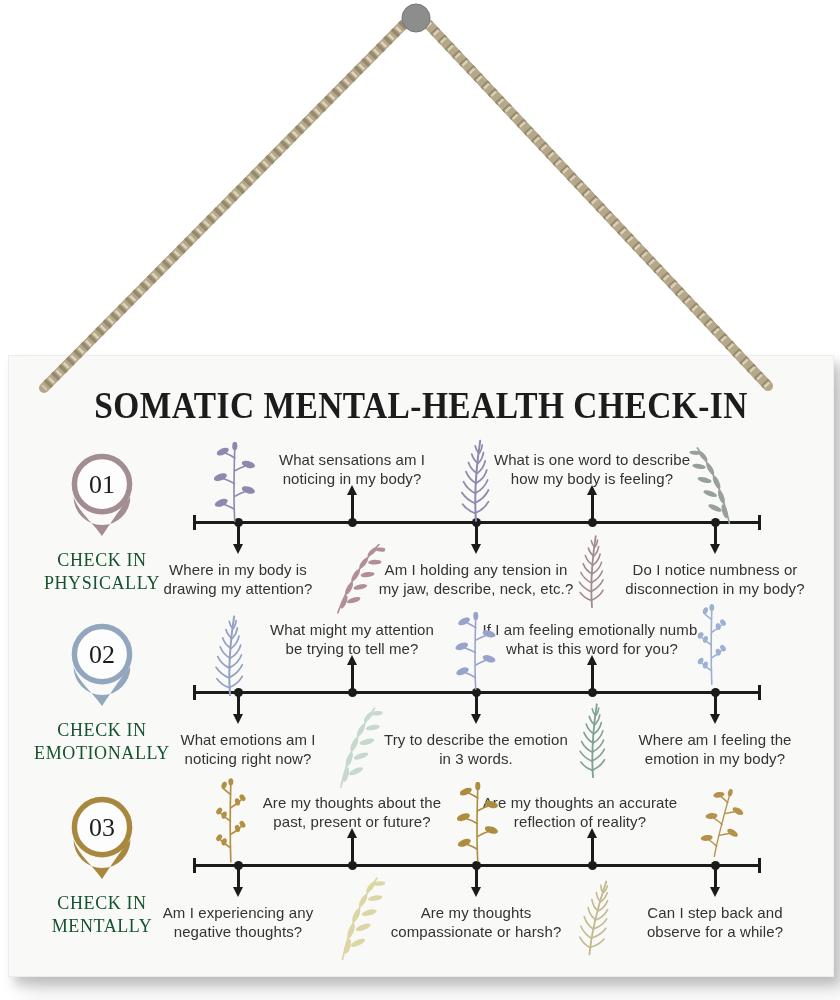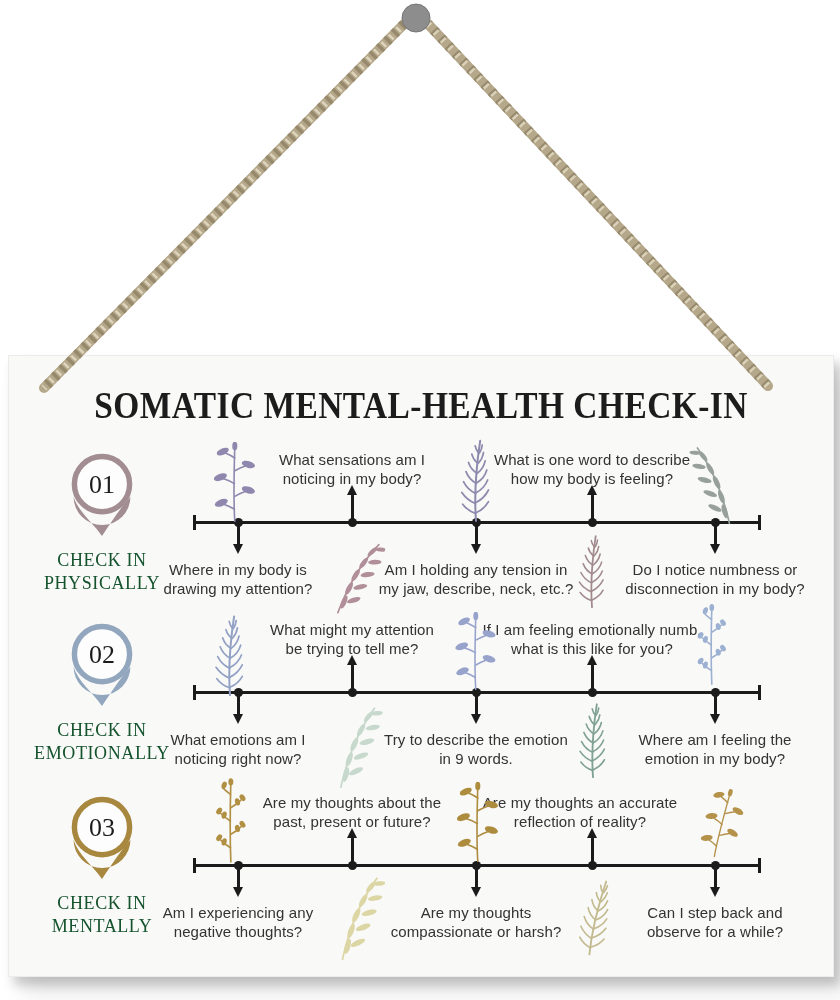--- a/index.html
+++ b/index.html
@@ -240,25 +240,25 @@
         <div class="mk down" style="left:520px">
             <i class="stem"></i>
             <i class="head"></i>
             <i class="dot"></i>
           </div>
       </div>
 
       <div class="q qa" style="left:193px">What might my attention
 be trying to tell me?</div>
       <div class="q qa" style="left:433px">If I am feeling emotionally numb,
-what is this like for you?</div>
-      <div class="q qb" style="left:79px">What emotions am I
+what is this word for you?</div>
+      <div class="q qb" style="left:89px">What emotions am I
 noticing right now?</div>
       <div class="q qb" style="left:317px">Try to describe the emotion
-in 9 words.</div>
+in 3 words.</div>
       <div class="q qb" style="left:556px">Where am I feeling the
 emotion in my body?</div>
 
       <svg class="leaf" viewBox="0 0 60 100" style="left: 194px; top: 258px; width: 54px; height: 82px; color: rgb(146, 160, 196);">
           <use href="#sym-fern"></use>
         </svg>
       <svg class="leaf" viewBox="0 0 60 100" style="left: 440px; top: 256px; width: 52px; height: 78px; color: rgb(152, 163, 203);">
           <use href="#sym-sprig"></use>
         </svg>
       <svg class="leaf" viewBox="0 0 60 100" style="left: 678px; top: 240px; width: 48px; height: 98px; color: rgb(156, 176, 209);">

